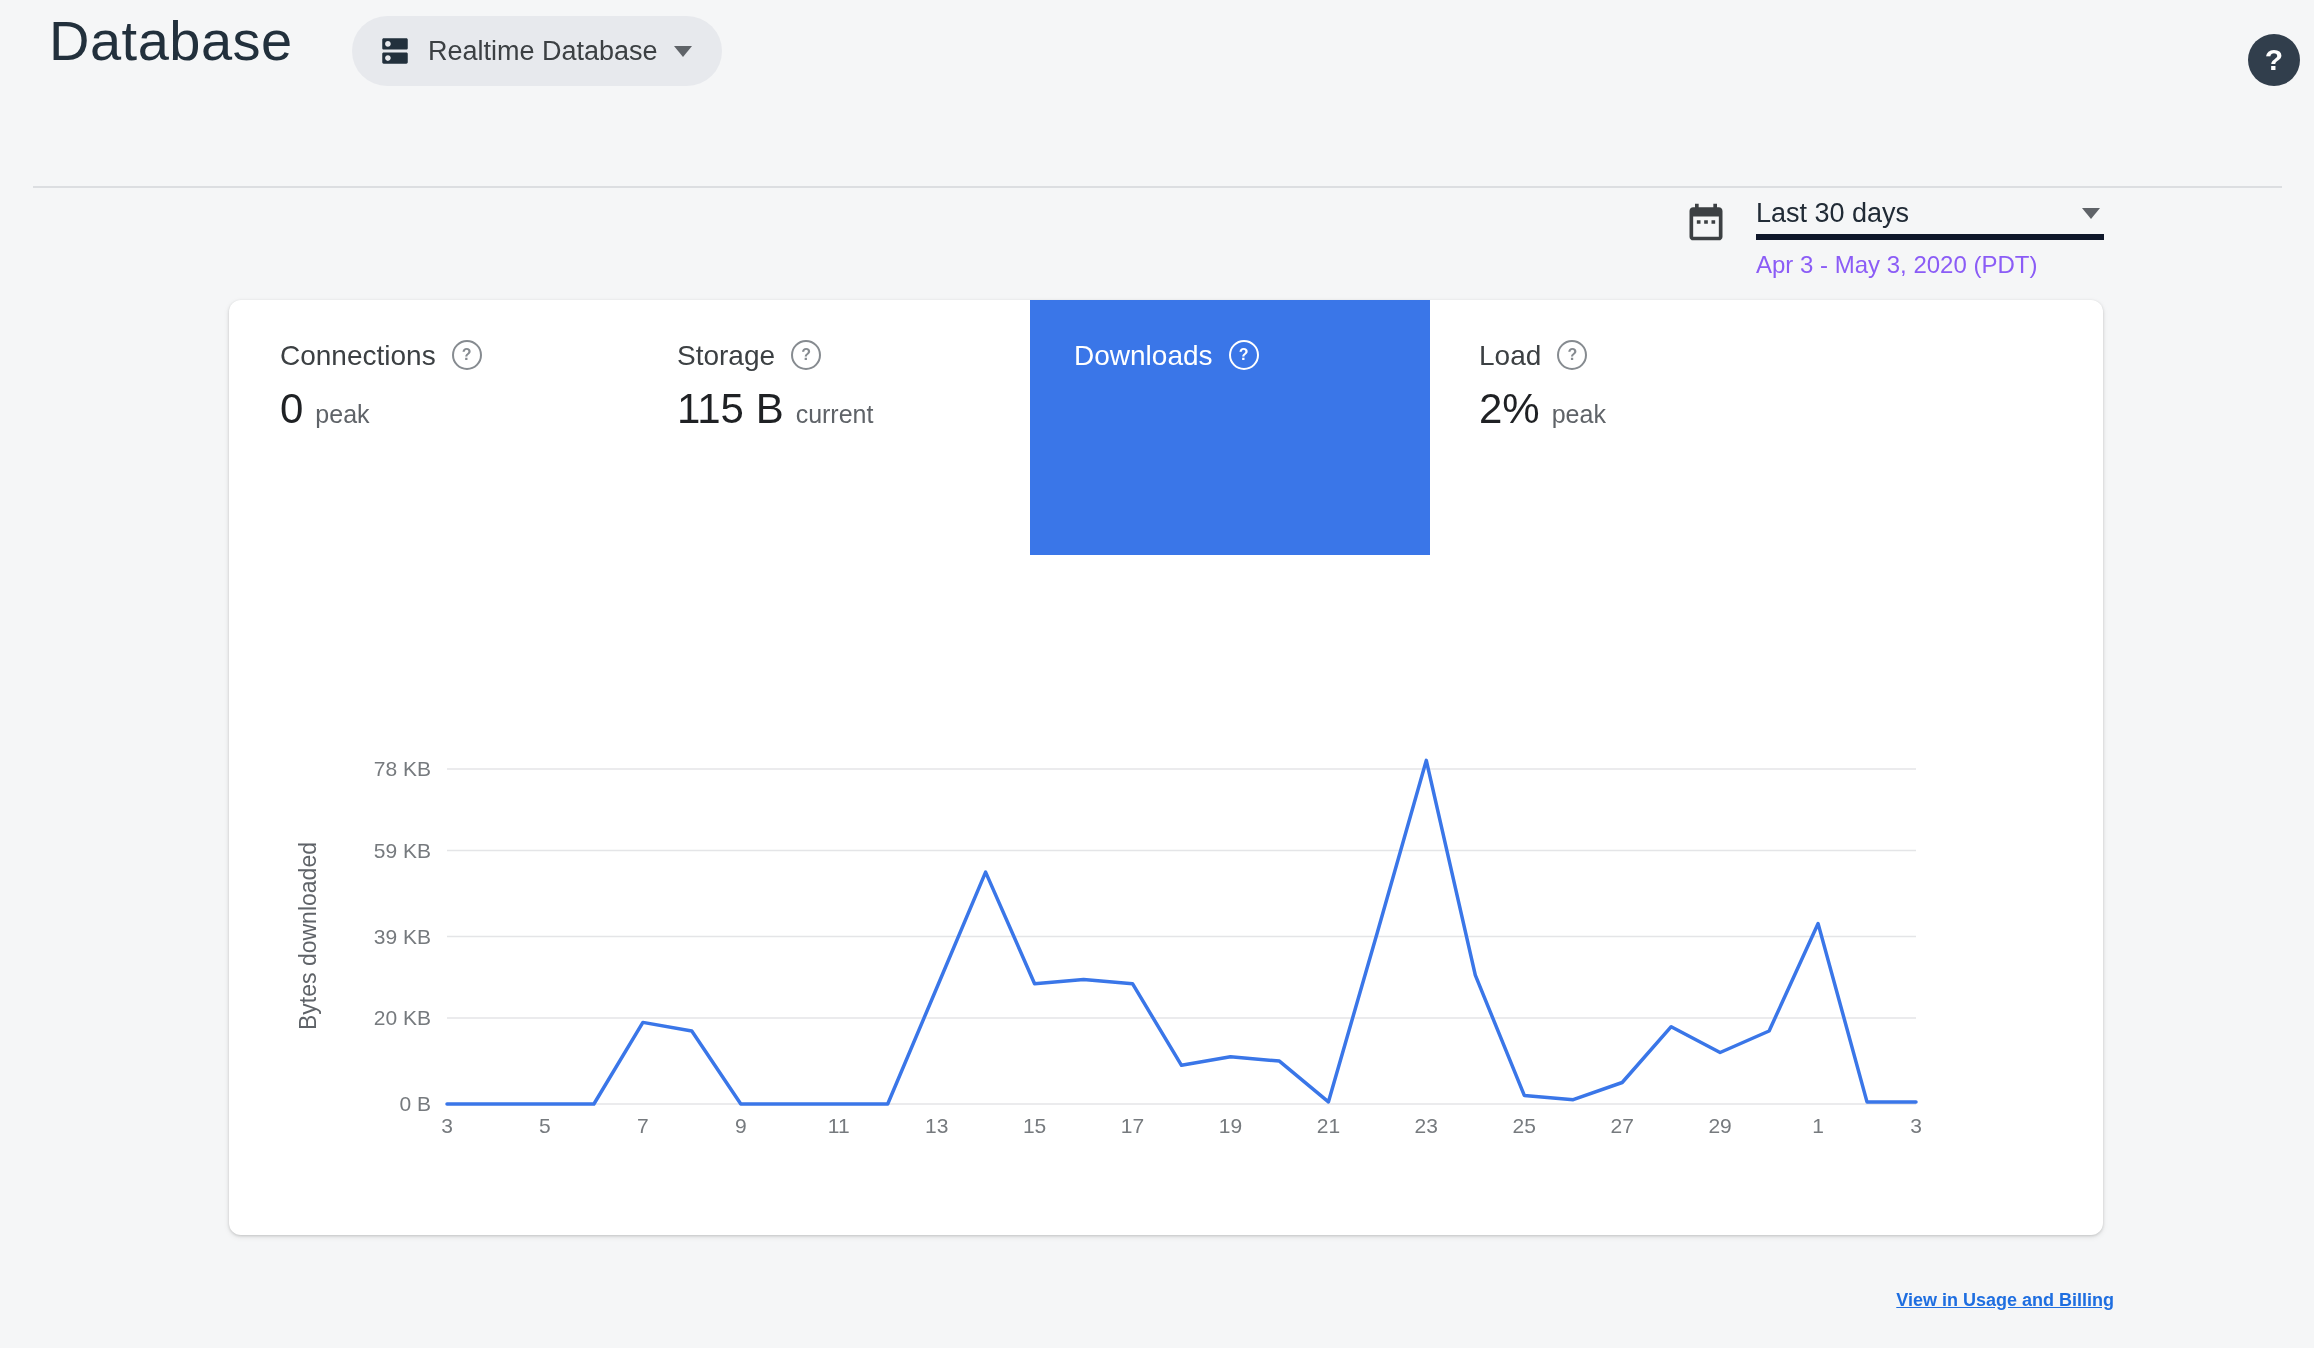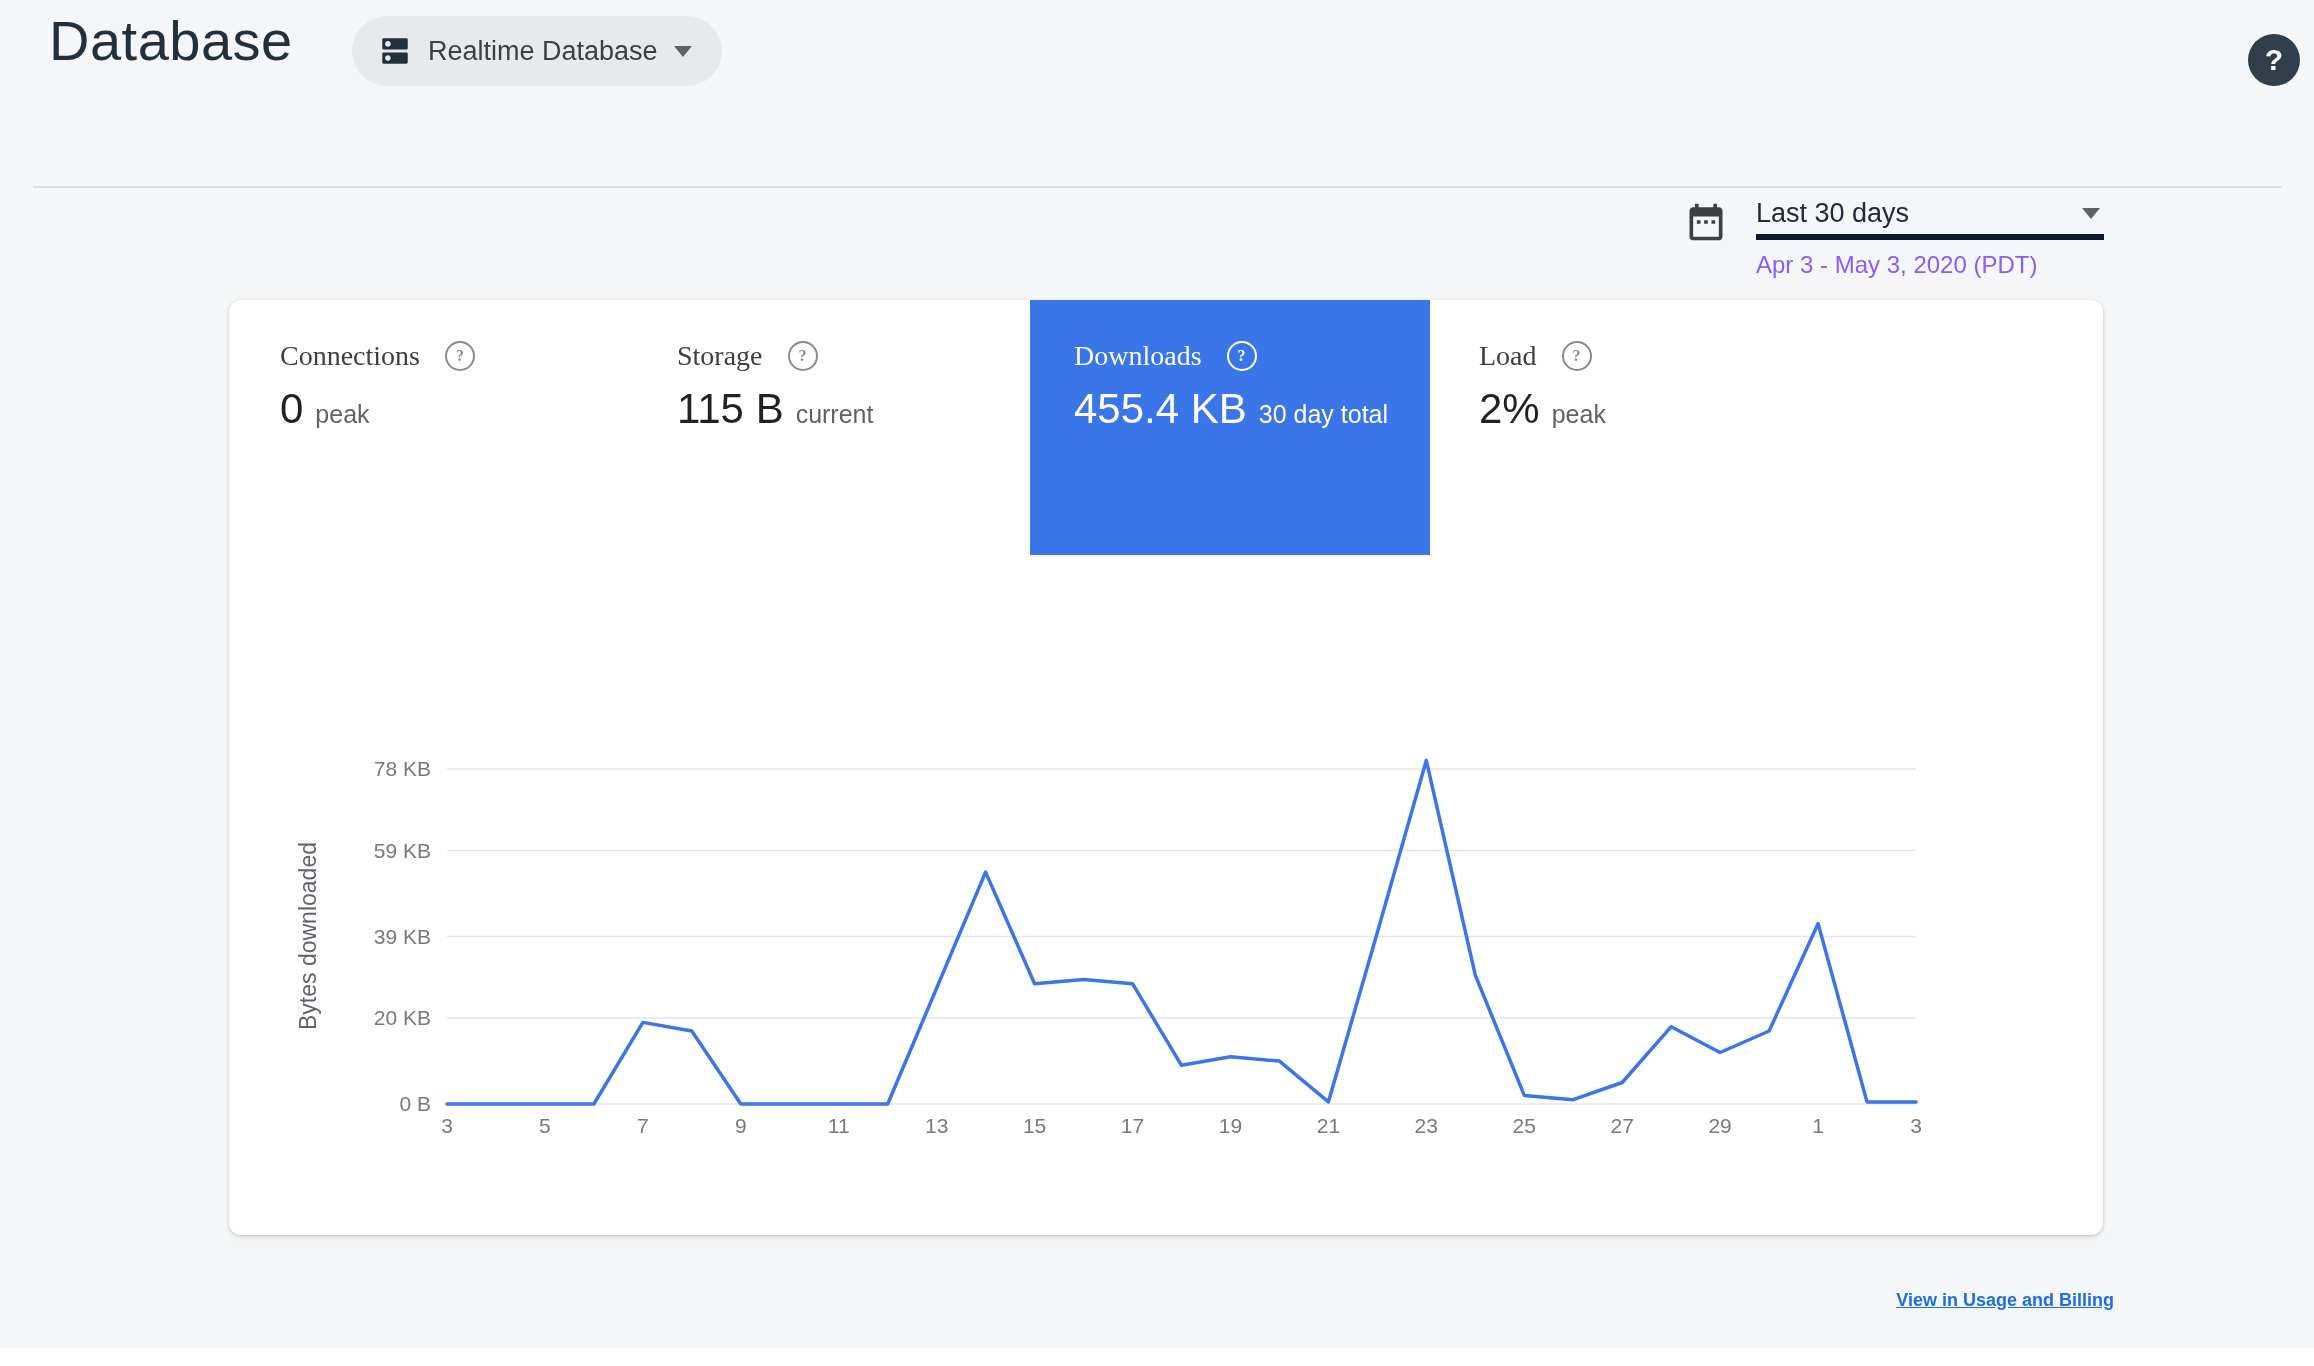--- a/index.html
+++ b/index.html
@@ -23,21 +23,21 @@
   .calendar-icon{position:absolute;left:1684px;top:200px;width:44px;height:44px;}
   .date-picker{position:absolute;left:1756px;top:192px;width:348px;cursor:pointer;}
   .dp-row{display:flex;align-items:center;justify-content:space-between;height:42px;border-bottom:6px solid #0f172a;padding-right:4px;}
   .dp-label{font-size:27px;font-weight:500;color:#212b36;}
   .dp-detail{margin-top:11px;font-size:24px;color:#8b5cf6;}
 
   .usage-card{position:absolute;left:229px;top:300px;width:1874px;height:935px;background:#fff;border-radius:12px;box-shadow:0 1px 3px rgba(0,0,0,.16),0 2px 6px rgba(0,0,0,.08);}
 
   .metric{position:absolute;top:40px;}
   .metric-clickable{cursor:pointer;}
-  .metric-label{display:flex;align-items:center;gap:25px;font-size:28px;color:#3c4043;font-family:Liberation Serif, serif;}
+  .metric-label{display:flex;gap:16px;font-size:28px;color:#3c4043;}
   .help-circle{width:26px;height:26px;border-radius:50%;border:2px solid #868b90;color:#868b90;display:flex;align-items:center;justify-content:center;font-size:16px;font-weight:bold;flex:0 0 auto;}
   .metric-values{margin-top:13px;display:flex;align-items:baseline;gap:12px;}
   .metric-value{font-size:42px;color:#1f2124;}
   .metric-unit{font-size:25px;color:#5f6368;}
 
   .metric-selected{position:absolute;left:801px;top:0;width:400px;height:255px;background:#3a76e8;box-sizing:border-box;padding:40px 0 7px 44px;cursor:pointer;}
   .metric-selected .metric-label{color:#fff;}
   .metric-selected .help-circle{border-color:#fff;color:#fff;}
   .metric-selected .metric-value{color:#fff;}
   .metric-selected .metric-unit{color:#fff;}
@@ -110,24 +110,20 @@
       </div>
     </div>
 
     <div class="metric-selected">
       <div class="metric-label">
         <span>Downloads</span>
         <span class="help-circle">
             <span>?</span>
           </span>
       </div>
-      <div class="metric-values">
-        <span class="metric-value">455.4 KB</span>
-        <span class="metric-unit">30 day total</span>
-      </div>
     </div>
 
     <div class="metric metric-clickable" style="left:1250px;">
       <div class="metric-label">
         <span>Load</span>
         <span class="help-circle">
             <span>?</span>
           </span>
       </div>
       <div class="metric-values">

